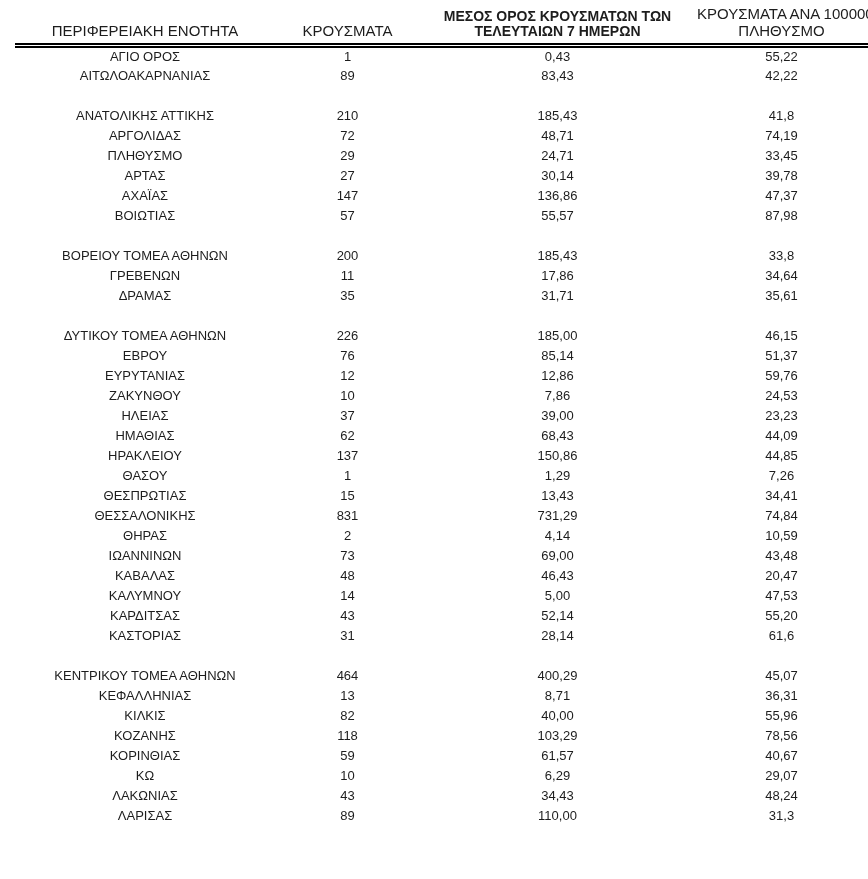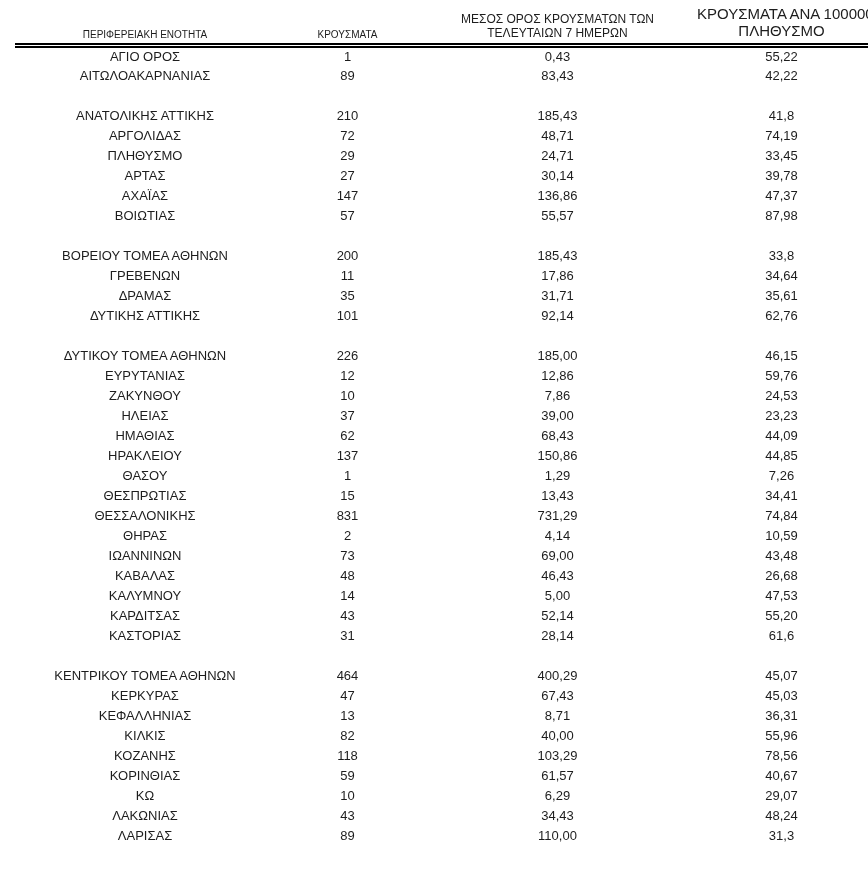--- a/index.html
+++ b/index.html
@@ -23,29 +23,29 @@
   col.c-region  { width: 260px; }
   col.c-cases   { width: 145px; }
   col.c-avg7    { width: 275px; }
   col.c-per100k { width: 173px; }
 
   thead th {
     height: 40px;
     vertical-align: bottom;
     text-align: center;
     font-weight: normal;
-    font-size: 10px;
+    font-size: 15px;
     line-height: 1.12;
     padding: 0 2px 3px 2px;
     border-bottom: 5px double #000000;
     white-space: nowrap;
   }
   thead th.h-avg7 {
-    font-size: 12px;
-    font-weight: normal;
+    font-size: 14px;
+    font-weight: bold;
   }
   thead th.h-per100k {
     font-size: 15px;
   }
 
   tbody tr {
     height: 20px;
   }
   tbody td {
     text-align: center;
@@ -159,39 +159,39 @@
     <td>11</td>
     <td>17,86</td>
     <td>34,64</td>
   </tr>
       <tr>
     <td>ΔΡΑΜΑΣ</td>
     <td>35</td>
     <td>31,71</td>
     <td>35,61</td>
   </tr>
-      <tr>
-    <td>ΔΥΤΙΚΗΣ ΑΤΤΙΚΗΣ</td>
-    <td>101</td>
-    <td>92,14</td>
-    <td>62,76</td>
-  </tr>
       <tr class="separator">
     <td>&nbsp;</td>
     <td>&nbsp;</td>
     <td>&nbsp;</td>
     <td>&nbsp;</td>
   </tr>
       <tr>
     <td>ΔΥΤΙΚΟΥ ΤΟΜΕΑ ΑΘΗΝΩΝ</td>
     <td>226</td>
     <td>185,00</td>
     <td>46,15</td>
   </tr>
       <tr>
+    <td>ΕΒΡΟΥ</td>
+    <td>76</td>
+    <td>85,14</td>
+    <td>51,37</td>
+  </tr>
+      <tr>
     <td>ΕΥΡΥΤΑΝΙΑΣ</td>
     <td>12</td>
     <td>12,86</td>
     <td>59,76</td>
   </tr>
       <tr>
     <td>ΖΑΚΥΝΘΟΥ</td>
     <td>10</td>
     <td>7,86</td>
     <td>24,53</td>
@@ -241,21 +241,21 @@
       <tr>
     <td>ΙΩΑΝΝΙΝΩΝ</td>
     <td>73</td>
     <td>69,00</td>
     <td>43,48</td>
   </tr>
       <tr>
     <td>ΚΑΒΑΛΑΣ</td>
     <td>48</td>
     <td>46,43</td>
-    <td>26,68</td>
+    <td>20,47</td>
   </tr>
       <tr>
     <td>ΚΑΛΥΜΝΟΥ</td>
     <td>14</td>
     <td>5,00</td>
     <td>47,53</td>
   </tr>
       <tr>
     <td>ΚΑΡΔΙΤΣΑΣ</td>
     <td>43</td>
@@ -274,26 +274,20 @@
     <td>&nbsp;</td>
     <td>&nbsp;</td>
   </tr>
       <tr>
     <td>ΚΕΝΤΡΙΚΟΥ ΤΟΜΕΑ ΑΘΗΝΩΝ</td>
     <td>464</td>
     <td>400,29</td>
     <td>45,07</td>
   </tr>
       <tr>
-    <td>ΚΕΡΚΥΡΑΣ</td>
-    <td>47</td>
-    <td>67,43</td>
-    <td>45,03</td>
-  </tr>
-      <tr>
     <td>ΚΕΦΑΛΛΗΝΙΑΣ</td>
     <td>13</td>
     <td>8,71</td>
     <td>36,31</td>
   </tr>
       <tr>
     <td>ΚΙΛΚΙΣ</td>
     <td>82</td>
     <td>40,00</td>
     <td>55,96</td>

